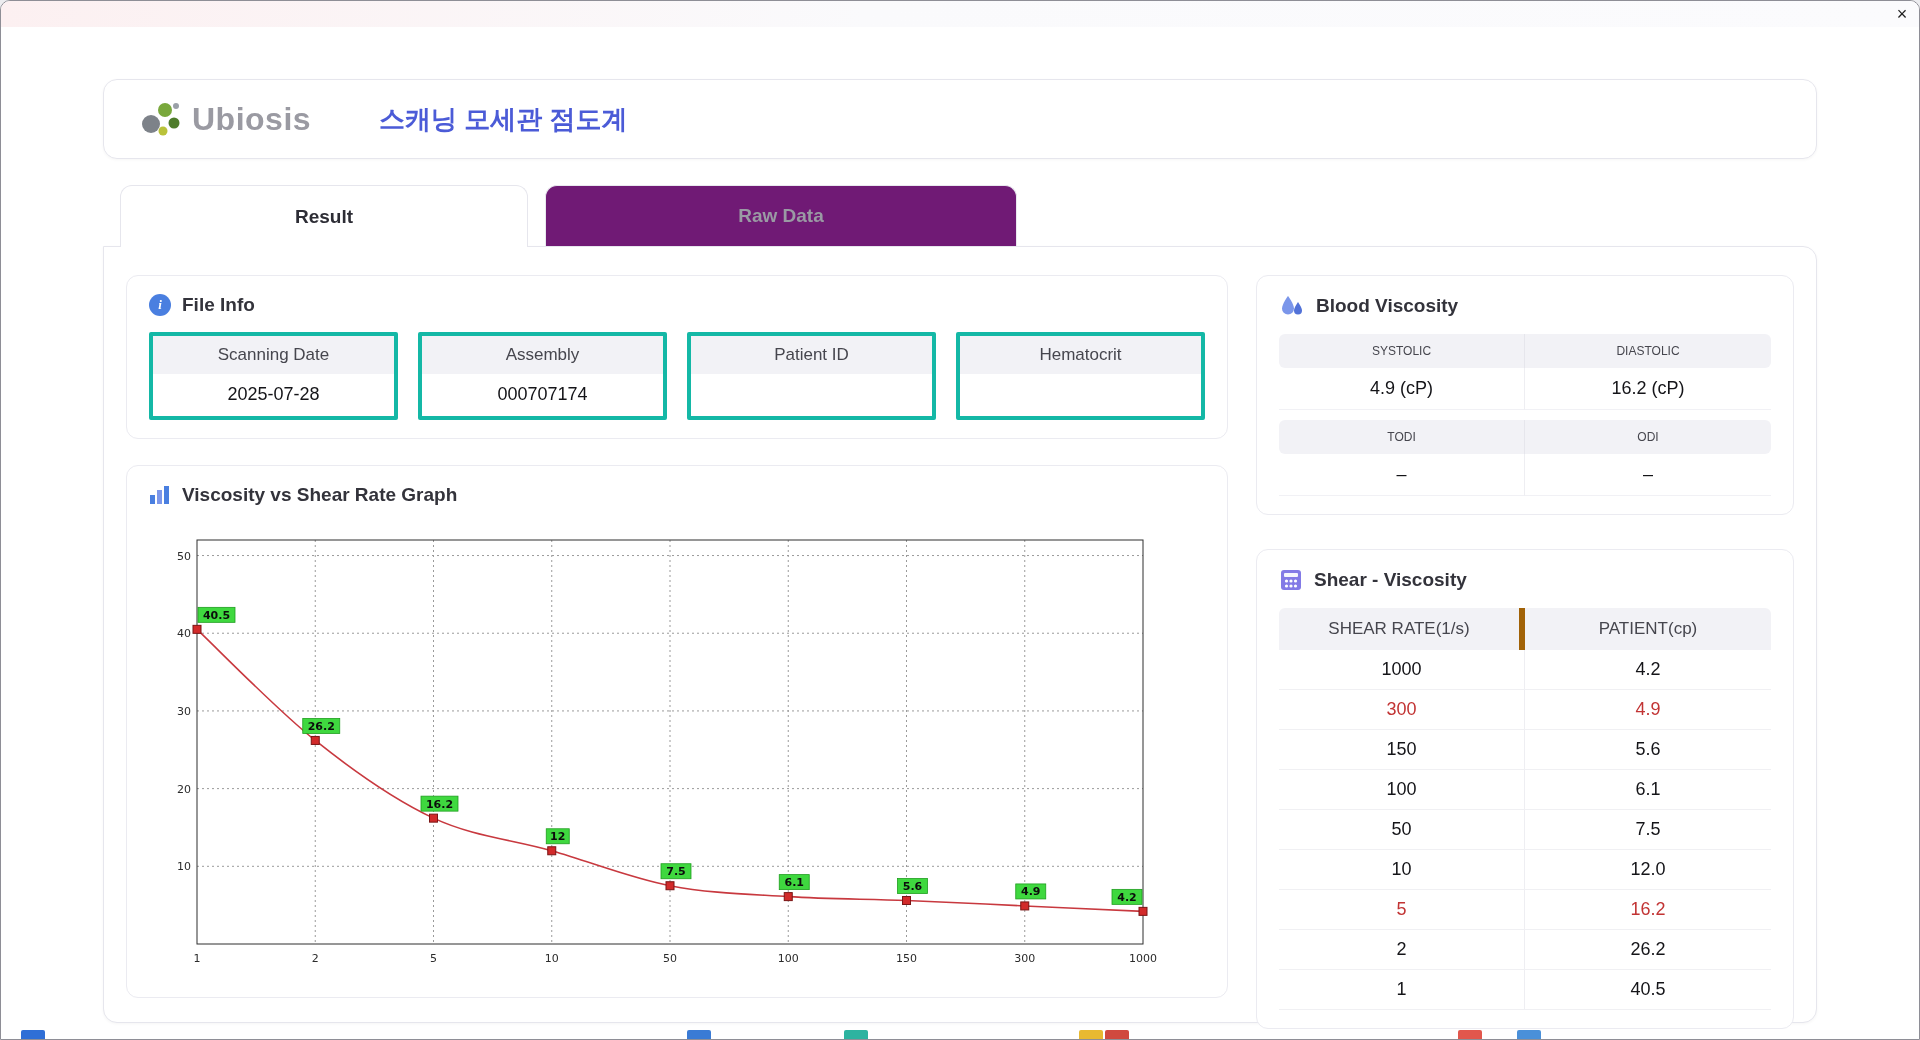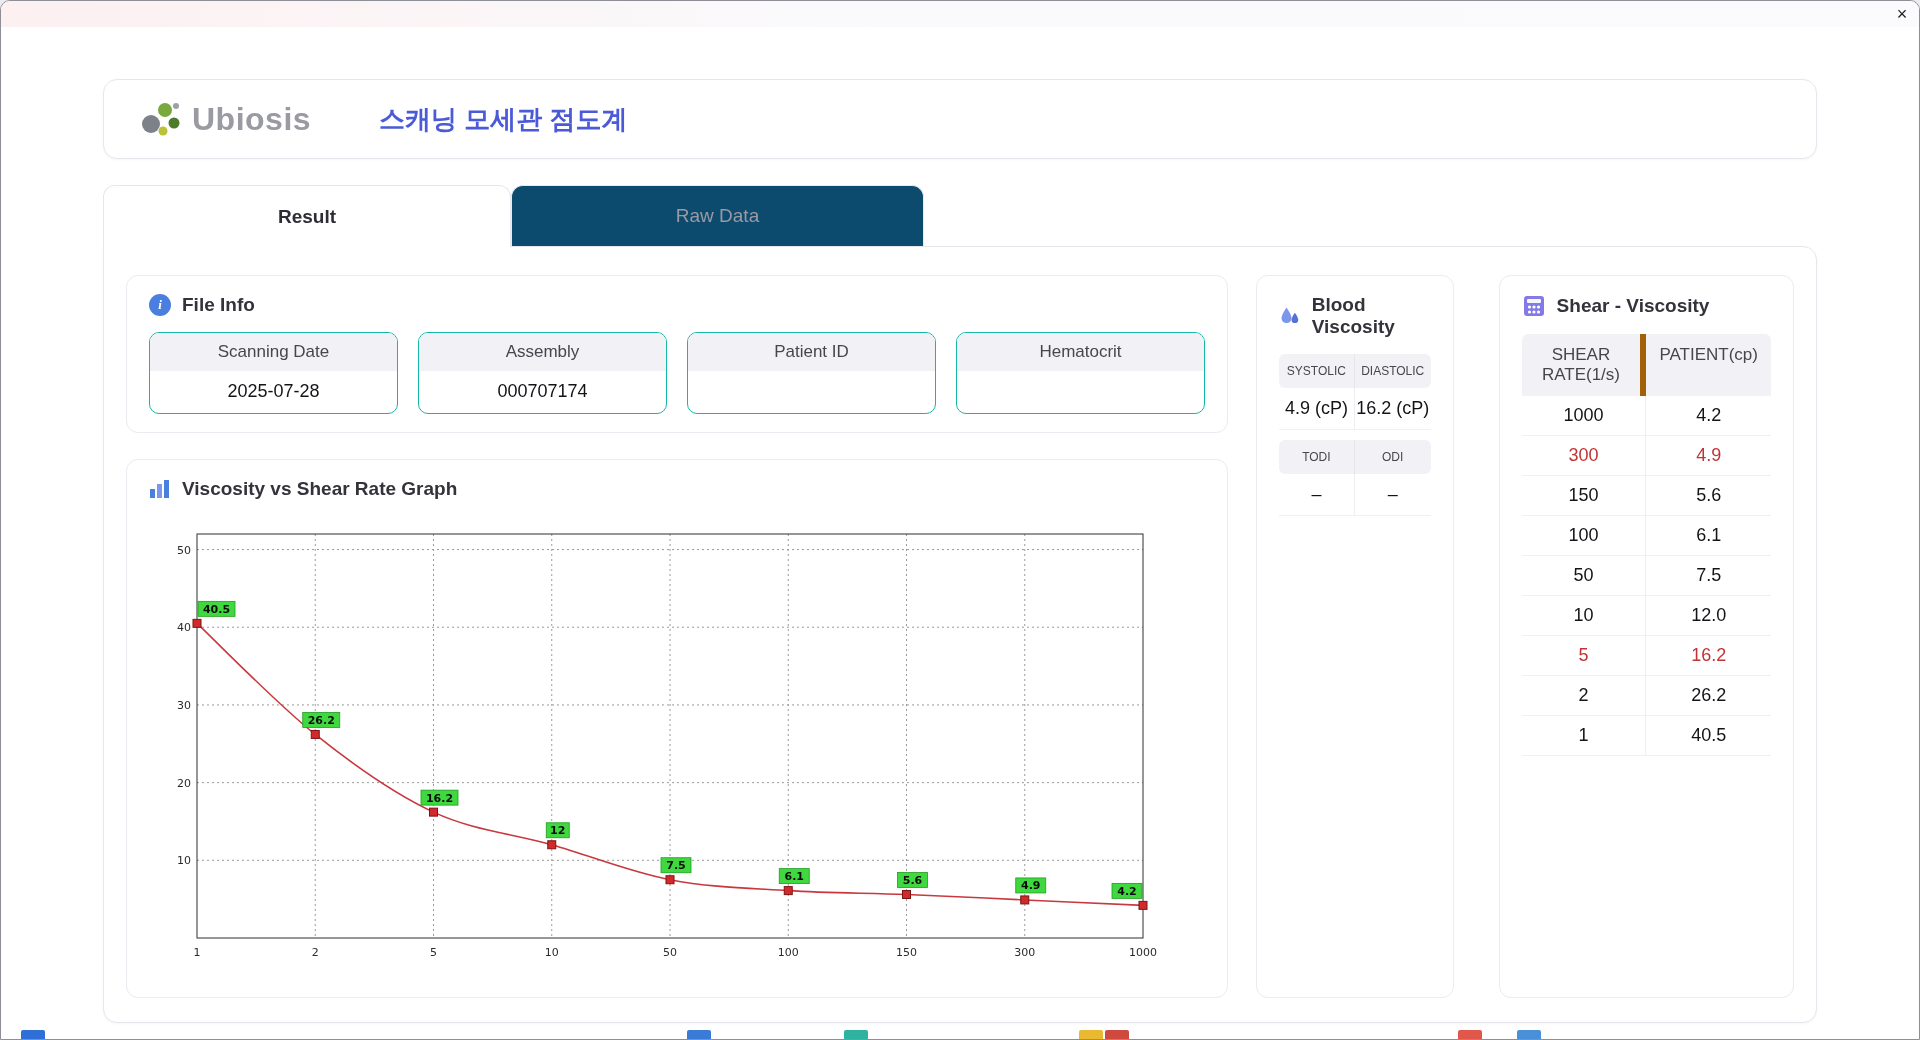--- a/index.html
+++ b/index.html
@@ -23,50 +23,50 @@
     display: flex; align-items: center; padding: 0 34px; background: #fff;
     box-shadow: 0 1px 3px rgba(0,0,0,.04);
   }
   .logo { display: flex; align-items: center; gap: 8px; }
   .logo-text { font-size: 32px; color: #9a9aa2; font-weight: 700; letter-spacing: .5px; }
   .app-title { margin-left: 68px; font-size: 26px; font-weight: 700; color: #4b5bd7; }
 
   .tabs { display: flex; margin-top: 26px; height: 61px; position: relative; z-index: 2; }
   .tab {
     width: 408px; display: flex; align-items: center; justify-content: center;
-    font-size: 19px; border-radius: 12px 12px 0 0; cursor: pointer;
+    font-size: 19px; border-radius: 12px 12px 0 0; cursor: pointer; margin-left: 17px;
   }
   .tab.active {
     background: #fff; border: 1px solid #e6e6ed; border-bottom: none;
     font-weight: 700; color: #2d2d35; margin-bottom: -1px;
   }
   .tab.inactive {
-    width: 413px; background: #0c4a6e; border: 1px solid #e9e9ef; border-bottom: none;
-    color: #9a9aa4; font-weight: 400;
+    width: 472px; background: #701a75; border: 1px solid #e9e9ef; border-bottom: none;
+    color: #9a9aa4; font-weight: 700;
   }
 
   .main-card {
     border: 1px solid #e6e6ed; border-radius: 0 14px 14px 14px; height: 777px;
     padding: 28px 22px 24px; display: flex; gap: 28px; background: #fff;
     box-shadow: 0 1px 3px rgba(0,0,0,.04);
   }
   .left-col { width: 1102px; display: flex; flex-direction: column; gap: 26px; }
-  .right-col { flex: 1; display: flex; flex-direction: row; gap: 45px; }
+  .right-col { flex: 1; display: flex; flex-direction: column; gap: 34px; }
 
   .panel { border: 1px solid #ebebf1; border-radius: 12px; padding: 18px 22px; background: #fff; }
   .panel-title { display: flex; align-items: center; gap: 11px; margin-bottom: 16px; }
   .panel-title h2 { font-size: 19px; color: #33333b; font-weight: 700; }
   .info-badge {
     width: 22px; height: 22px; border-radius: 50%; background: #4a7fe0; color: #fff;
     font-size: 13px; font-weight: 700; display: flex; align-items: center; justify-content: center;
     font-family: "Liberation Serif", serif; font-style: italic;
   }
 
   .fields { display: flex; gap: 20px; }
-  .field { flex: 1; border: 1px solid #14b8a6; border-radius: 10px; overflow: hidden; }
+  .field { flex: 1; border: 4px solid #14b8a6; border-radius: 2px; overflow: hidden; }
   .field-label { background: #f2f2f6; text-align: center; padding: 9px 0; font-size: 17px; color: #46464e; }
   .field-value { text-align: center; padding: 10px 0 11px; font-size: 18px; color: #141418; min-height: 42px; }
 
   .graph-panel { flex: 1; overflow: hidden; }
   .chart-svg { display: block; margin-left: 12px; }
   .chart-svg .grid { stroke: #9a9a9a; stroke-width: 1; stroke-dasharray: 2 3; }
   .chart-svg .frame { fill: none; stroke: #2f2f2f; stroke-width: 1; }
   .chart-svg .series { fill: none; stroke-width: 1.6; }
   .chart-svg .marker { stroke: #7a1515; stroke-width: 1; }
   .chart-svg .tick { font: 11px "DejaVu Sans", sans-serif; fill: #2b2b2b; }

